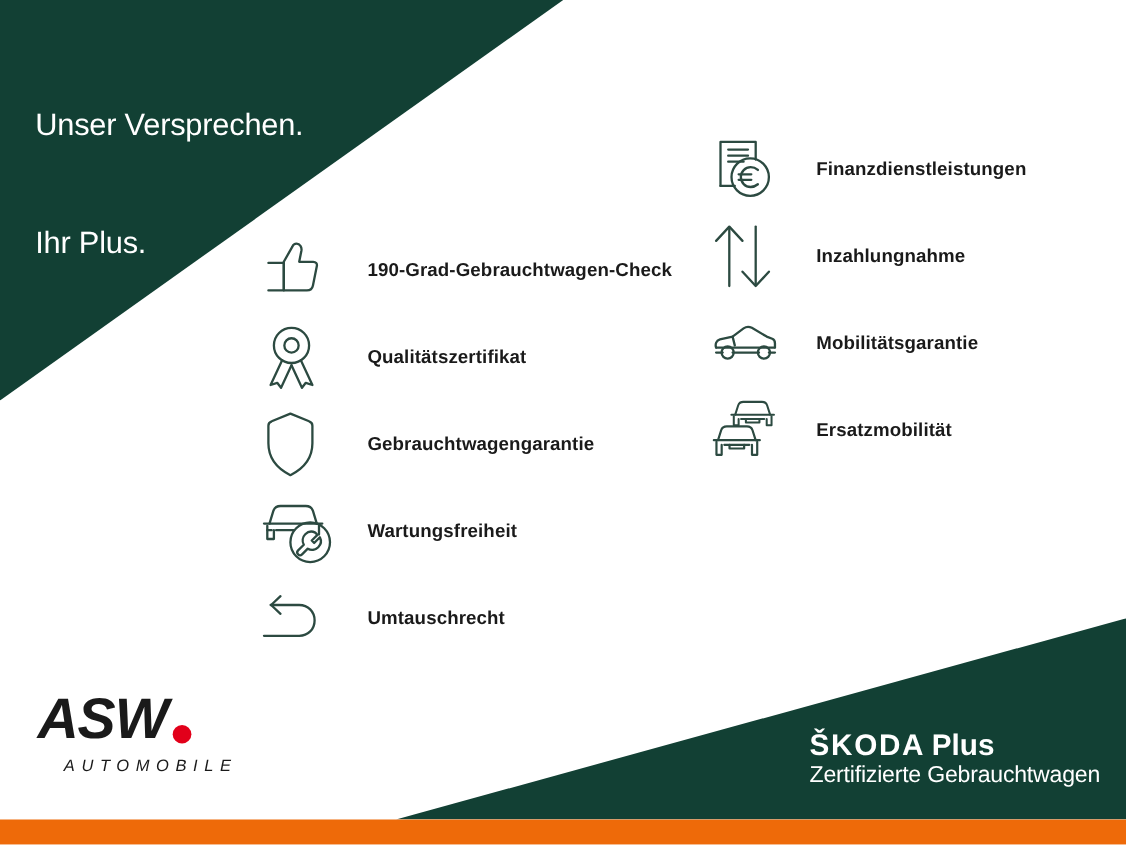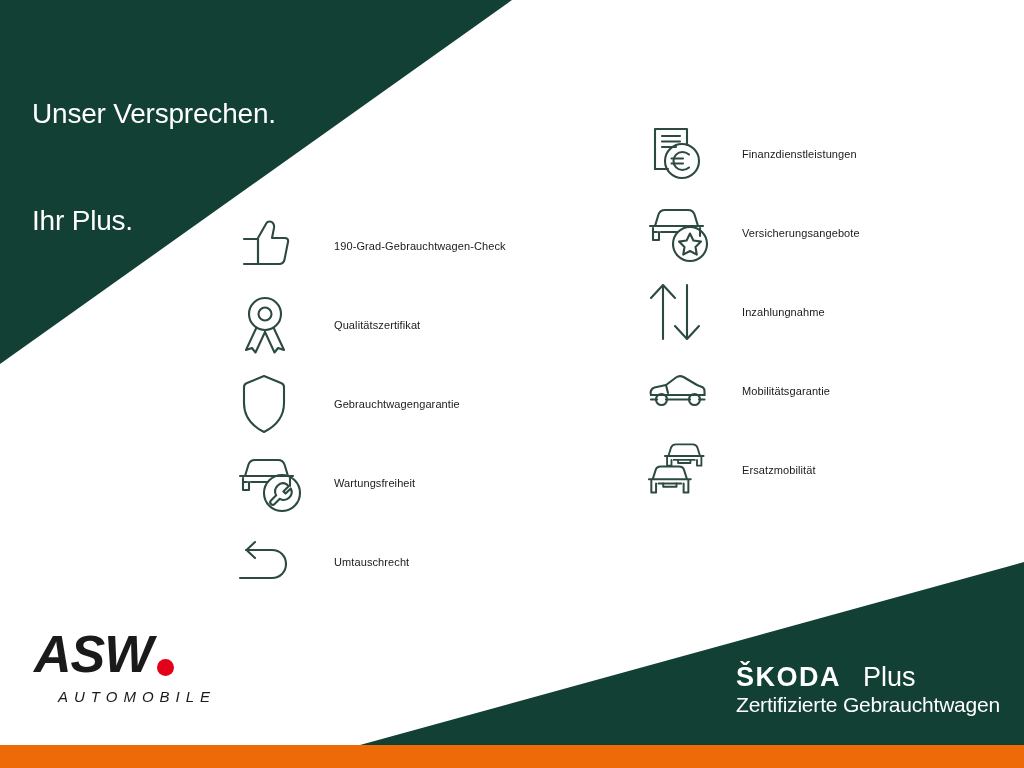--- a/index.html
+++ b/index.html
@@ -51,22 +51,22 @@
     display:flex;
     align-items:center;
     height:79px;
   }
   .feature .ico{
     width:72px;min-width:72px;height:62px;
     display:flex;align-items:center;justify-content:flex-start;
   }
   .feature .ico svg{display:block;}
   .feature .lbl{
-    font-size:11px;
-    font-weight:normal;
+    font-size:17px;
+    font-weight:bold;
     color:#1a1a1a;
     letter-spacing:0.1px;
     padding-left:26px;
     white-space:nowrap;
   }
   #col-right .feature .lbl{padding-left:24px;}
 
   
   #asw-logo{position:absolute;left:34px;top:628px;}
   #asw-wordmark{
@@ -97,21 +97,21 @@
 
   
   #skoda-logo{position:absolute;left:736px;top:663px;color:#ffffff;}
   #skoda-line1{
     font-size:27px;line-height:1.05;white-space:nowrap;
   }
   #skoda-brand{
     font-weight:bold;letter-spacing:1.5px;
   }
   #skoda-plus{
-    font-weight:400;letter-spacing:0px;margin-left:22px;
+    font-weight:700;letter-spacing:0px;margin-left:6px;
   }
   #skoda-line2{
     font-size:21px;font-weight:300;margin-top:2px;white-space:nowrap;letter-spacing:-0.2px;
   }
 </style>
 </head>
 <body>
 
 <div id="stage">
 
@@ -197,35 +197,20 @@
           <path d="M16 24 H30"></path>
           <circle cx="36" cy="38" r="17"></circle>
           <path d="M43 31.5 C41.2 30 38.9 29 36.4 29 C31.4 29 27.5 33 27.5 38 C27.5 43 31.4 47 36.4 47 C38.9 47 41.2 46 43 44.5"></path>
           <path d="M25.5 35.5 H37"></path>
           <path d="M25.5 40.5 H37"></path>
         </svg>
       </span>
       <span class="lbl">Finanzdienstleistungen</span>
     </div>
 
-    <div class="feature">
-      <span class="ico">
-        <svg width="70" height="62" viewBox="0 0 70 62" fill="none" stroke="#2c4a41" stroke-width="2.1" stroke-linejoin="round" stroke-linecap="round">
-          <path d="M9 24 L12.5 12.5 C13.5 9.5 15.5 8 19 8 H42 C45.5 8 47.5 9.5 48.5 12.5 L52 24"></path>
-          <path d="M4 24 H57"></path>
-          <path d="M7 26 V38 H13 V30"></path>
-          <path d="M54 26 V34"></path>
-          <path d="M15 30 H31"></path>
-          <path d="M7 30 H11"></path>
-          <circle cx="44" cy="42" r="17"></circle>
-          <path d="M44 31.5 L47.4 38.5 L55 39.6 L49.5 45 L50.8 52.6 L44 49 L37.2 52.6 L38.5 45 L33 39.6 L40.6 38.5 Z"></path>
-        </svg>
-      </span>
-      <span class="lbl">Versicherungsangebote</span>
-    </div>
 
     <div class="feature">
       <span class="ico">
         <svg width="60" height="62" viewBox="0 0 60 62" fill="none" stroke="#2c4a41" stroke-width="2.1" stroke-linejoin="round" stroke-linecap="round">
           <path d="M17 58 V5"></path>
           <path d="M5 17 L17 4 L29 17"></path>
           <path d="M41 4 V57"></path>
           <path d="M29 45 L41 58 L53 45"></path>
         </svg>
       </span>

